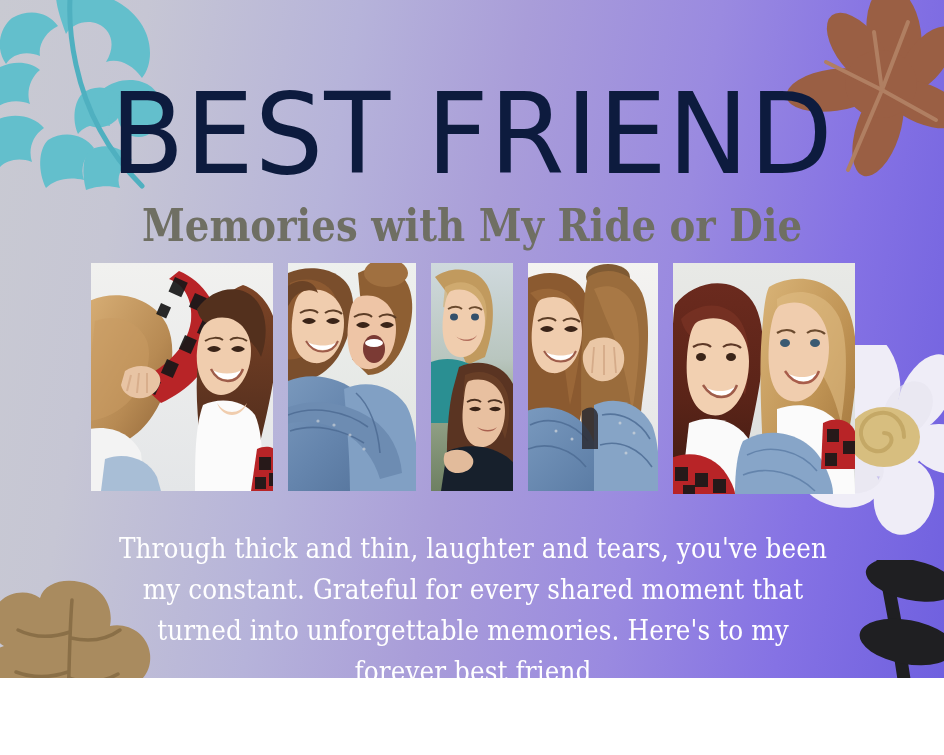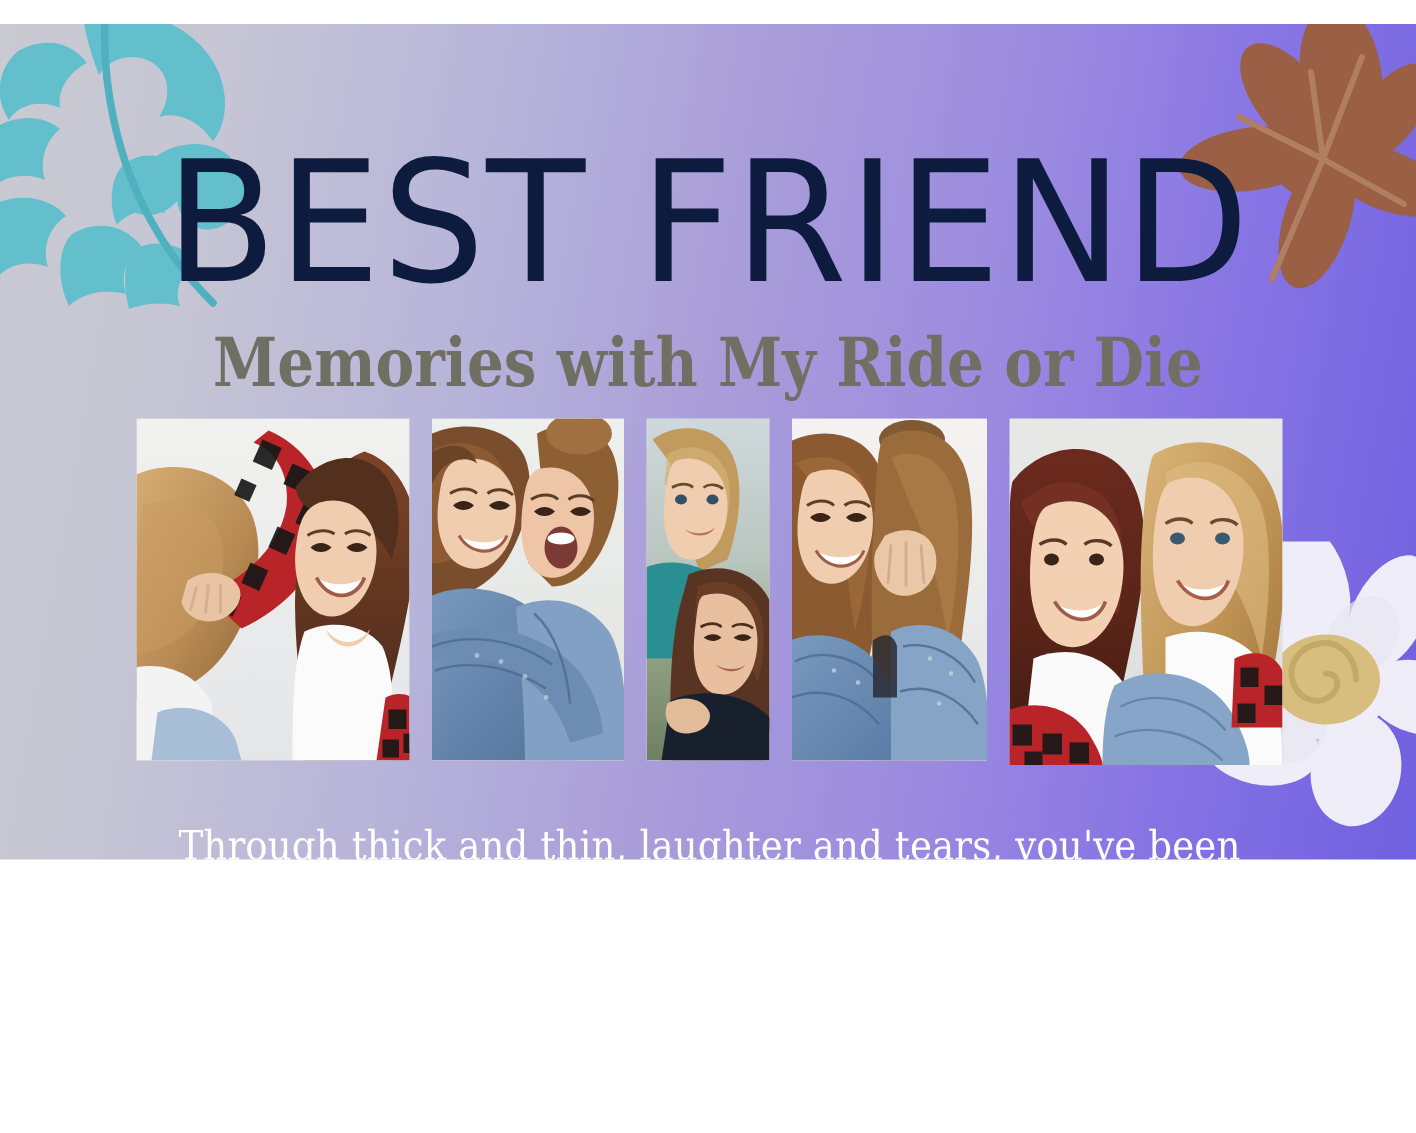--- a/index.html
+++ b/index.html
@@ -1,23 +1,22 @@
 <!DOCTYPE html>
 <html><head>
 <meta charset="utf-8">
 <style>
   html,body{margin:0;padding:0;}
   body{
     width:944px;height:755px;overflow:hidden;
     font-family:"Liberation Sans",sans-serif;
   }
   .poster{
-    position:relative;width:944px;height:557px;overflow:hidden;
+    position:relative;width:944px;height:678px;overflow:hidden;
     background:linear-gradient(100deg,#c9cad2 0%,#c6c6d4 14%,#b6b3da 34%,#a99dd9 50%,#9a8ae0 68%,#8572e4 84%,#6f60df 100%);
-    margin-top:16px;
   }
 
   
   .deco{position:absolute;pointer-events:none;}
   .deco svg{display:block;}
   .leaf-teal{left:-18px;top:-10px;width:205px;height:200px;}
   .leaf-brown{left:786px;top:-8px;width:175px;height:185px;}
   .leaf-tan{left:-40px;top:580px;width:215px;height:185px;}
   .flower-white{left:800px;top:345px;width:170px;height:290px;}
   .stem-black{left:845px;top:560px;width:110px;height:205px;}

